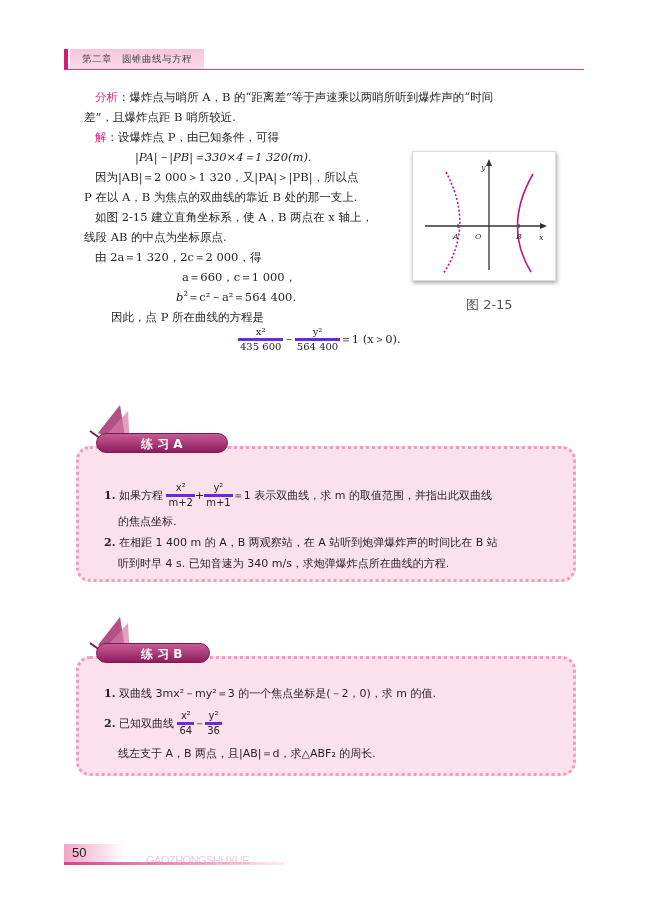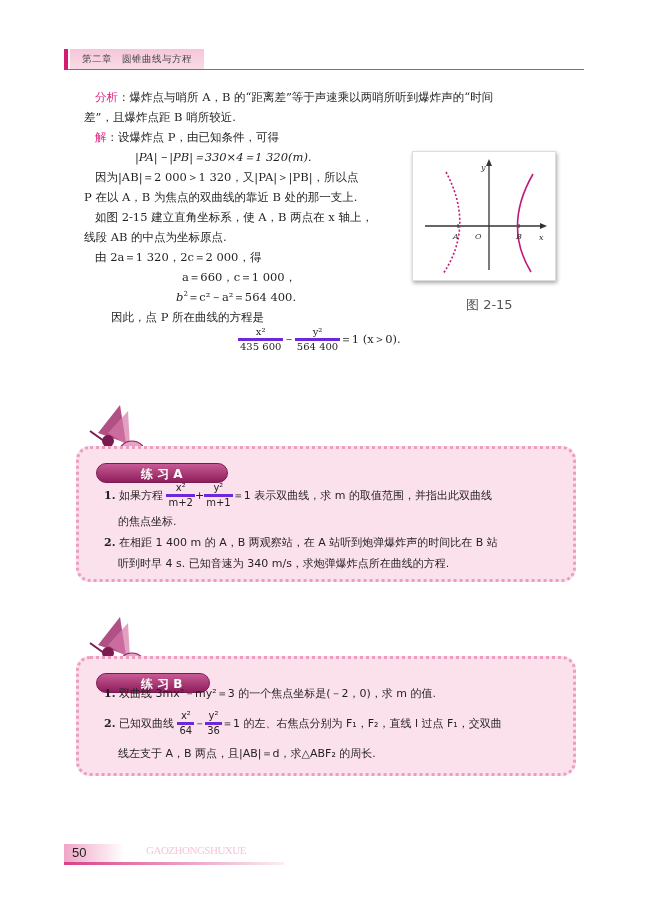--- a/index.html
+++ b/index.html
@@ -42,36 +42,35 @@
     border: 3px dotted #ec9ec0; border-radius: 14px; box-sizing: border-box;
   }
   .ex-text { position: absolute; font-size: 11px; white-space: nowrap; font-family: "DejaVu Sans", sans-serif; }
   .ex-text b { font-family: "DejaVu Serif", serif; }
   .badge {
     position: absolute; height: 20px; border-radius: 10px;
     background: linear-gradient(to bottom, #c75b95, #8e1e5c);
     color: #fff; font-family: "DejaVu Sans", sans-serif; font-weight: bold; font-size: 12px;
     line-height: 20px; padding-left: 44px; padding-right: 16px; box-sizing: border-box;
     border: 1px solid #7b1a50;
-    margin-top: 30px;
   }
   .deco { position: absolute; }
 
   .footer { position: absolute; left: 64px; top: 844px; width: 220px; height: 20px; }
   .footer .pg {
     position: absolute; left: 0; top: 0; width: 60px; height: 18px;
     background: linear-gradient(to right, #f0a6c7, #fbe3ee 70%, rgba(255,255,255,0));
     font-family: "Liberation Sans", sans-serif; font-size: 13px; line-height: 18px; padding-left: 8px; box-sizing: border-box; color: #222;
   }
   .footer .line2 {
     position: absolute; left: 0; top: 18px; width: 220px; height: 3px;
     background: linear-gradient(to right, #d9408a, rgba(240,170,200,0.2));
   }
   .footer .brand {
-    position: absolute; left: 82px; top: 0; font-family: Liberation Serif, serif;
+    position: absolute; left: 82px; top: 10px; font-family: Liberation Sans, sans-serif;
     font-size: 11px; color: #f3c7da; letter-spacing: -0.5px;
   }
 </style>
 </head>
 <body>
 
 <div class="header">
   <div class="bar"></div>
   <div class="chapter">第二章　圆锥曲线与方程</div>
 </div>
@@ -155,21 +154,21 @@
 </div>
 <div class="ex-box" style="top:656px; height:120px;"></div>
 <div class="badge" style="left:96px; top:643px; width:114px;">练 习 B</div>
 
 <div class="ex-text" style="left:104px; top:686px;">
   <b>1.</b> <span>双曲线 3mx²－my²＝3 的一个焦点坐标是(－2，0)，求 m 的值.</span>
 </div>
 <div class="ex-text" style="left:104px; top:710px;">
   <b>2.</b>
   <span>已知双曲线</span>
-  <span class="frac"><span class="num">x²</span><span class="den">64</span></span><span>－</span><span class="frac"><span class="num">y²</span><span class="den">36</span></span><span>＝1 的左、右焦点分别为 F₁，F₂，直线 l 过点 F₁，交双曲</span>
+  <span class="frac"><span class="num">x²</span><span class="den">64</span></span><span>－</span><span class="frac"><span class="num">y²</span><span class="den">36</span></span>
 </div>
 <div class="ex-text" style="left:118px; top:746px;">线左支于 A，B 两点，且|AB|＝d，求△ABF₂ 的周长.</div>
 
 <div class="footer">
   <div class="pg">50</div>
   <div class="brand">GAOZHONGSHUXUE</div>
   <div class="line2"></div>
 </div>
 
 </body></html>

